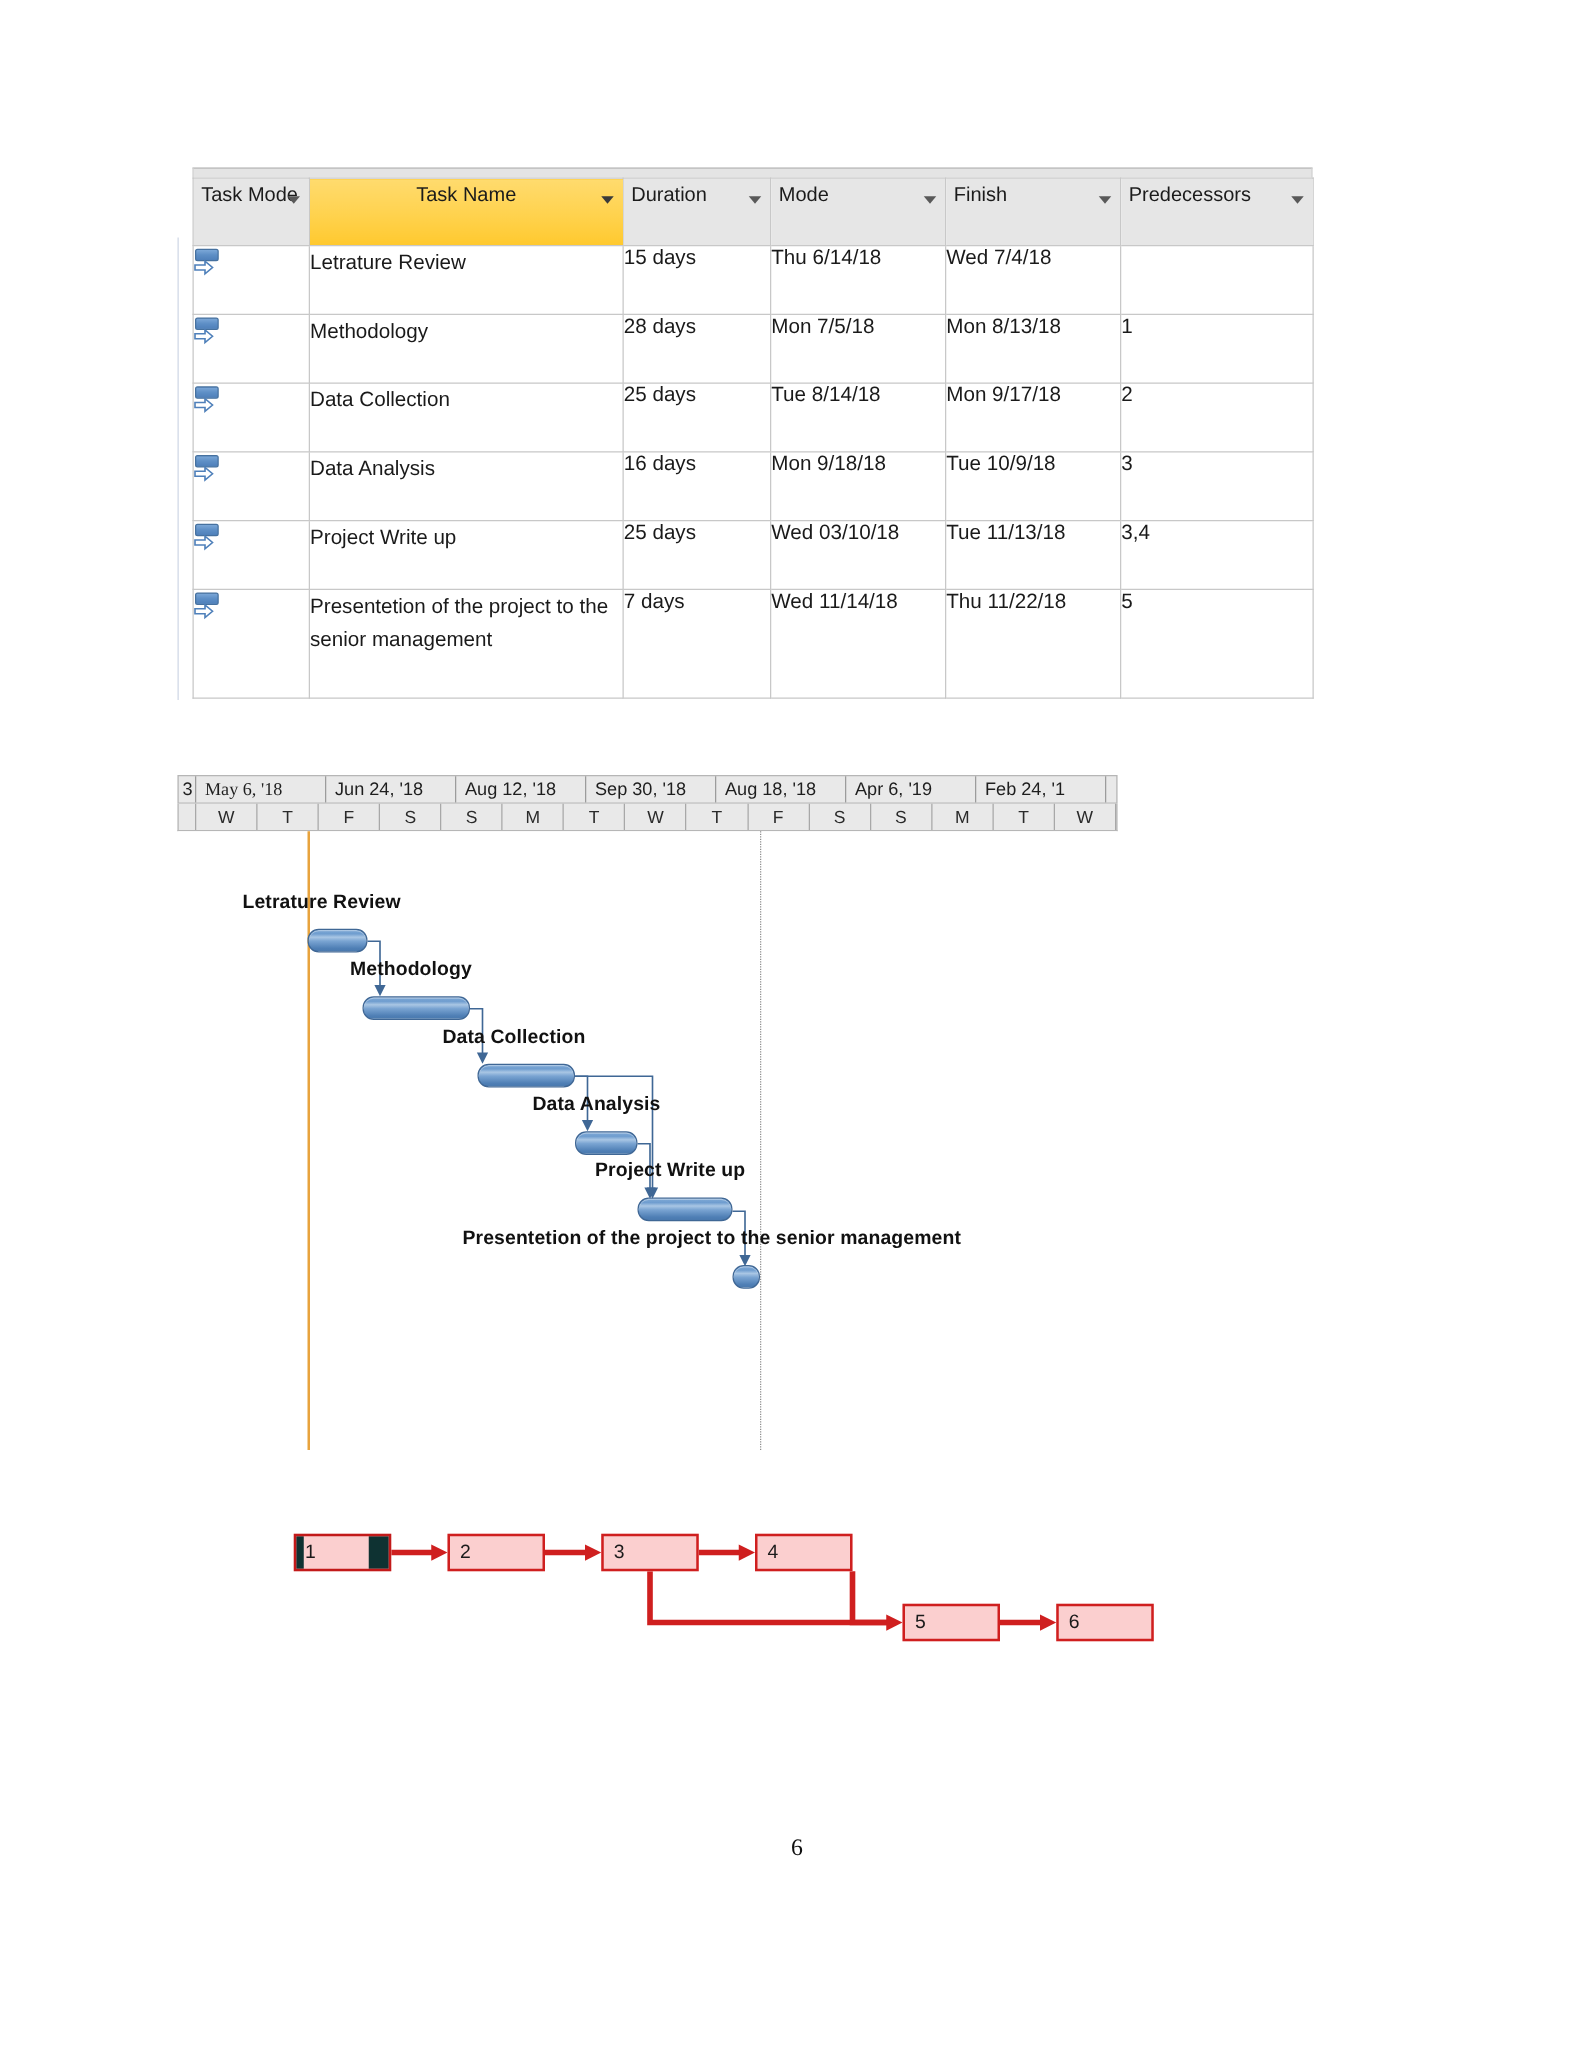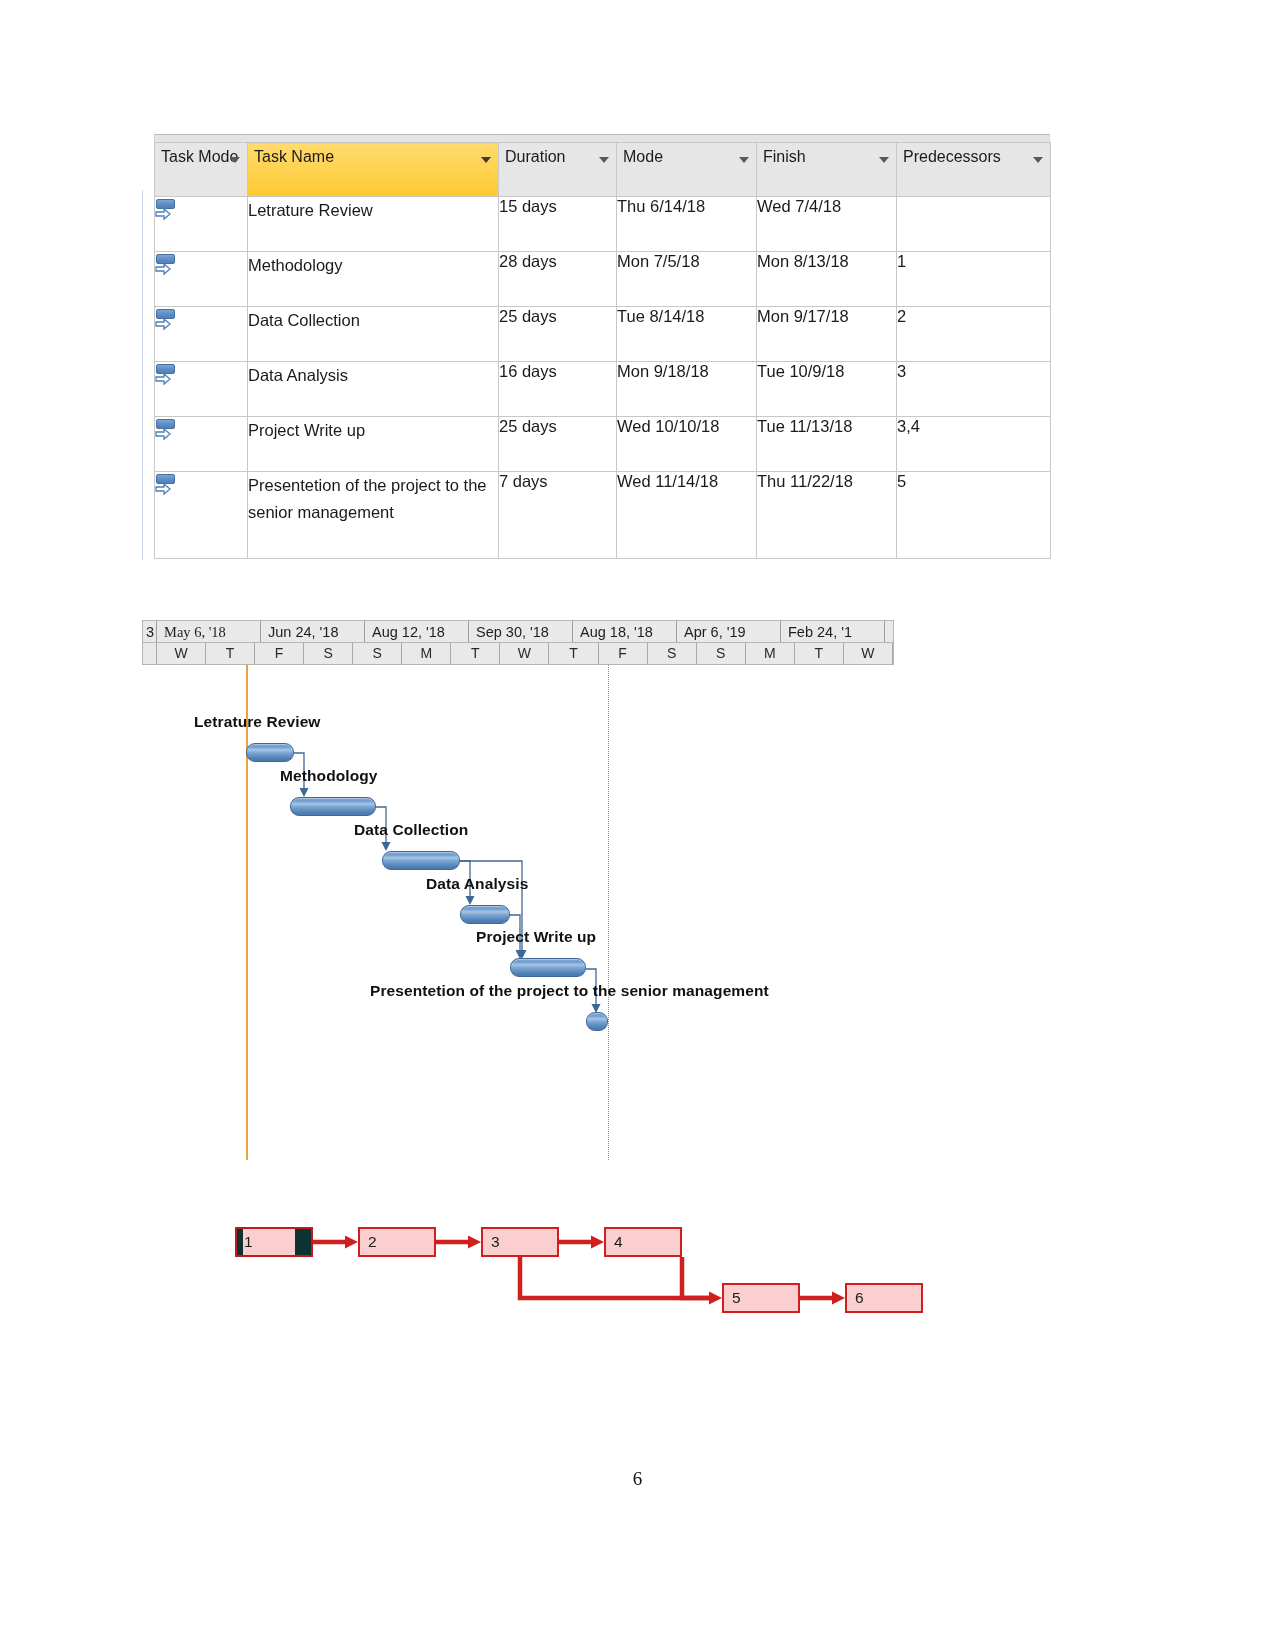--- a/index.html
+++ b/index.html
@@ -49,20 +49,21 @@
     text-align: left;
     height: 48px;
     position: relative;
     color: #1b1b1b;
     font-size: 16px;
     padding: 5px 6px 0 6px;
     line-height: 1.12;
   }
   table.tasktable thead th.hdr-taskname {
     background: linear-gradient(to bottom, #ffdb6e 0%, #ffd24d 55%, #ffc92e 100%);
+    text-align: center;
   }
   .hdr-label { display:block; }
   .filter-arrow {
     position: absolute;
     right: 7px;
     top: 14px;
     width: 0; height: 0;
     border-left: 5.5px solid transparent;
     border-right: 5.5px solid transparent;
     border-top: 6px solid #595959;
@@ -312,21 +313,21 @@
           <td class="cell "><span class="wrapname">Mon 9/18/18</span></td>
           <td class="cell "><span class="wrapname">Tue 10/9/18</span></td>
           <td class="cell "><span class="wrapname">3</span></td>
         </tr>
         <tr>
           <td class="cell cell-mode"><span class="mode-icon"><span class="bar"></span><svg width="24" height="16" viewBox="0 0 24 16">
                 <path d="M1,4 L9,4 L9,1 L15,6 L9,11 L9,8 L1,8 Z" fill="#ffffff" stroke="#4f80ba" stroke-width="1.3"></path>
               </svg></span></td>
           <td class="cell cell-name"><span class="wrapname">Project Write up</span></td>
           <td class="cell "><span class="wrapname">25 days</span></td>
-          <td class="cell "><span class="wrapname">Wed 10/10/18</span></td>
+          <td class="cell "><span class="wrapname">Wed 03/10/18</span></td>
           <td class="cell "><span class="wrapname">Tue 11/13/18</span></td>
           <td class="cell "><span class="wrapname">3,4</span></td>
         </tr>
         <tr>
           <td class="cell cell-mode tall"><span class="mode-icon"><span class="bar"></span><svg width="24" height="16" viewBox="0 0 24 16">
                 <path d="M1,4 L9,4 L9,1 L15,6 L9,11 L9,8 L1,8 Z" fill="#ffffff" stroke="#4f80ba" stroke-width="1.3"></path>
               </svg></span></td>
           <td class="cell cell-name tall"><span class="wrapname">Presentetion of the project to the senior management</span></td>
           <td class="cell  tall"><span class="wrapname">7 days</span></td>
           <td class="cell  tall"><span class="wrapname">Wed 11/14/18</span></td>

